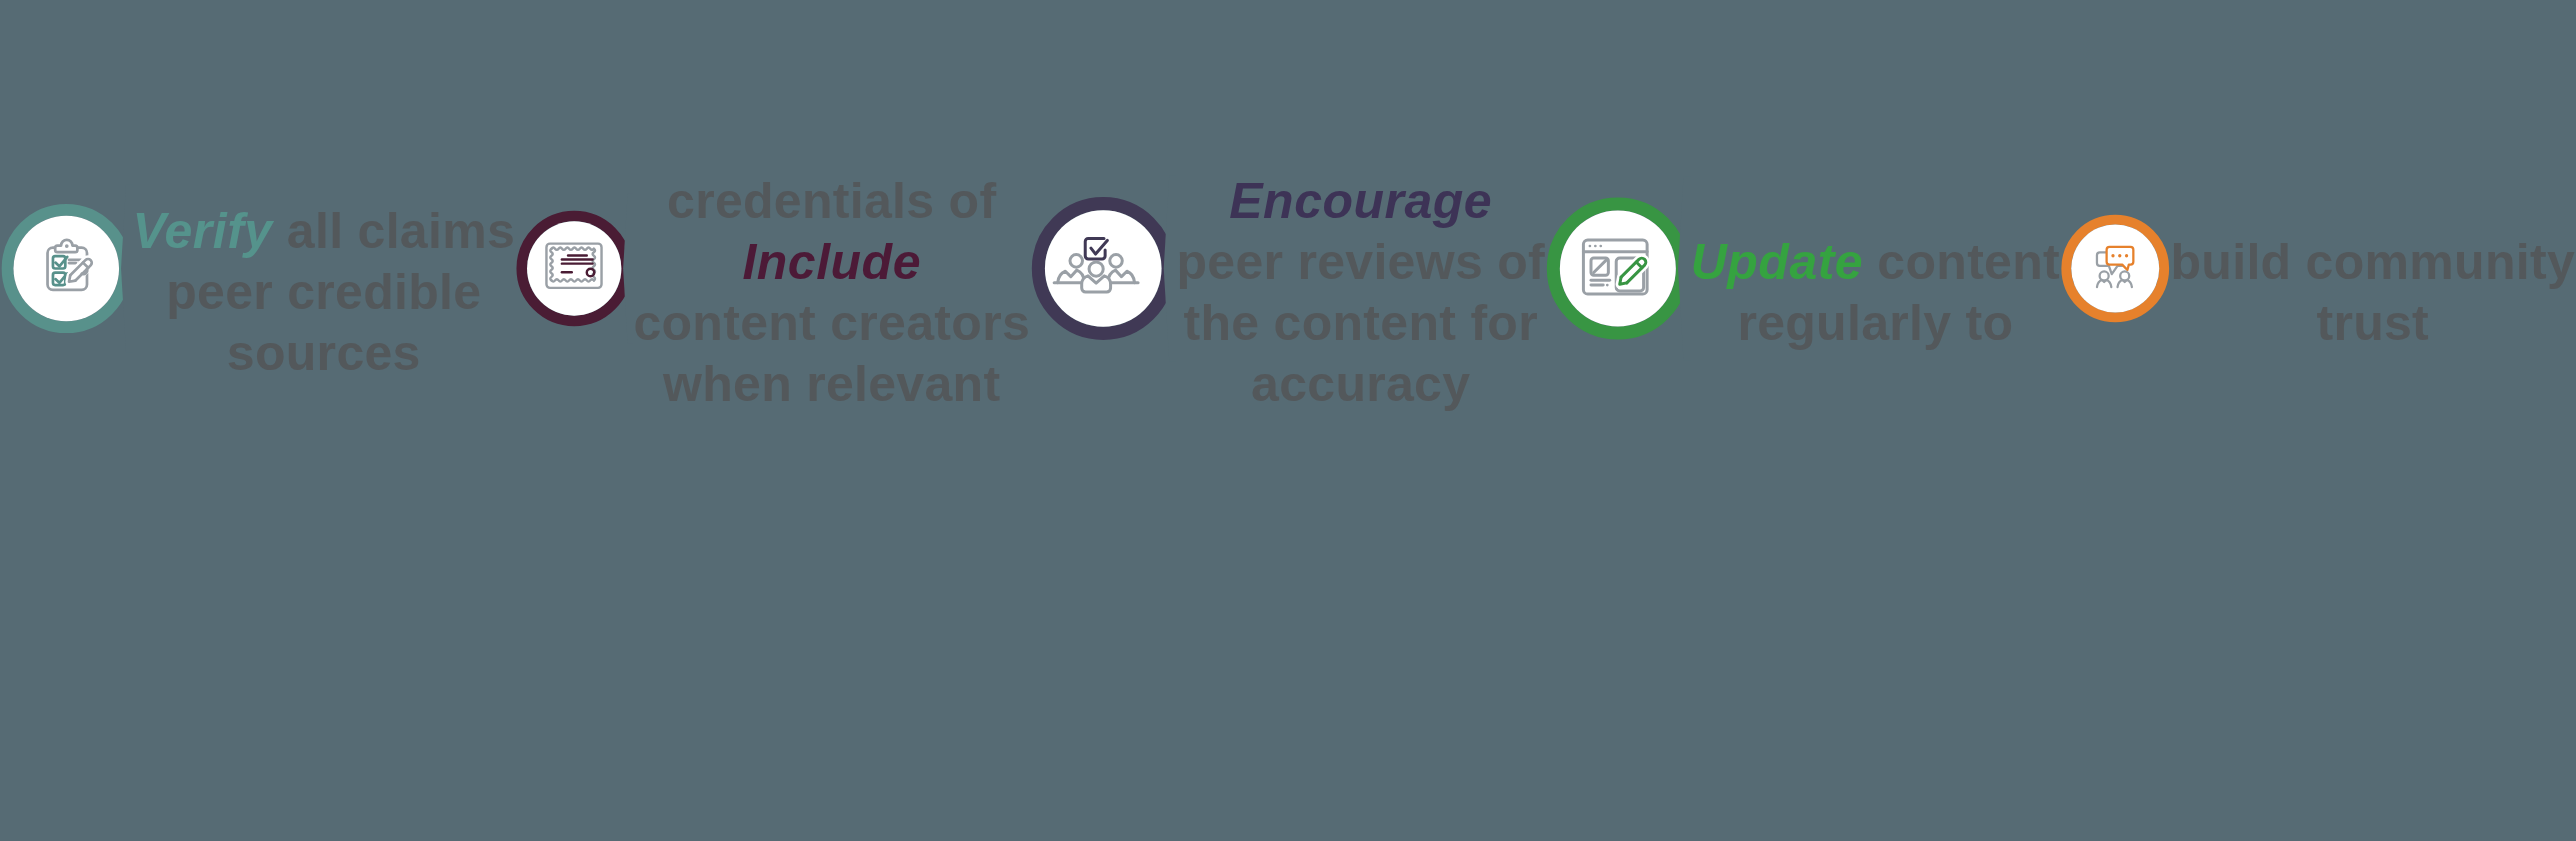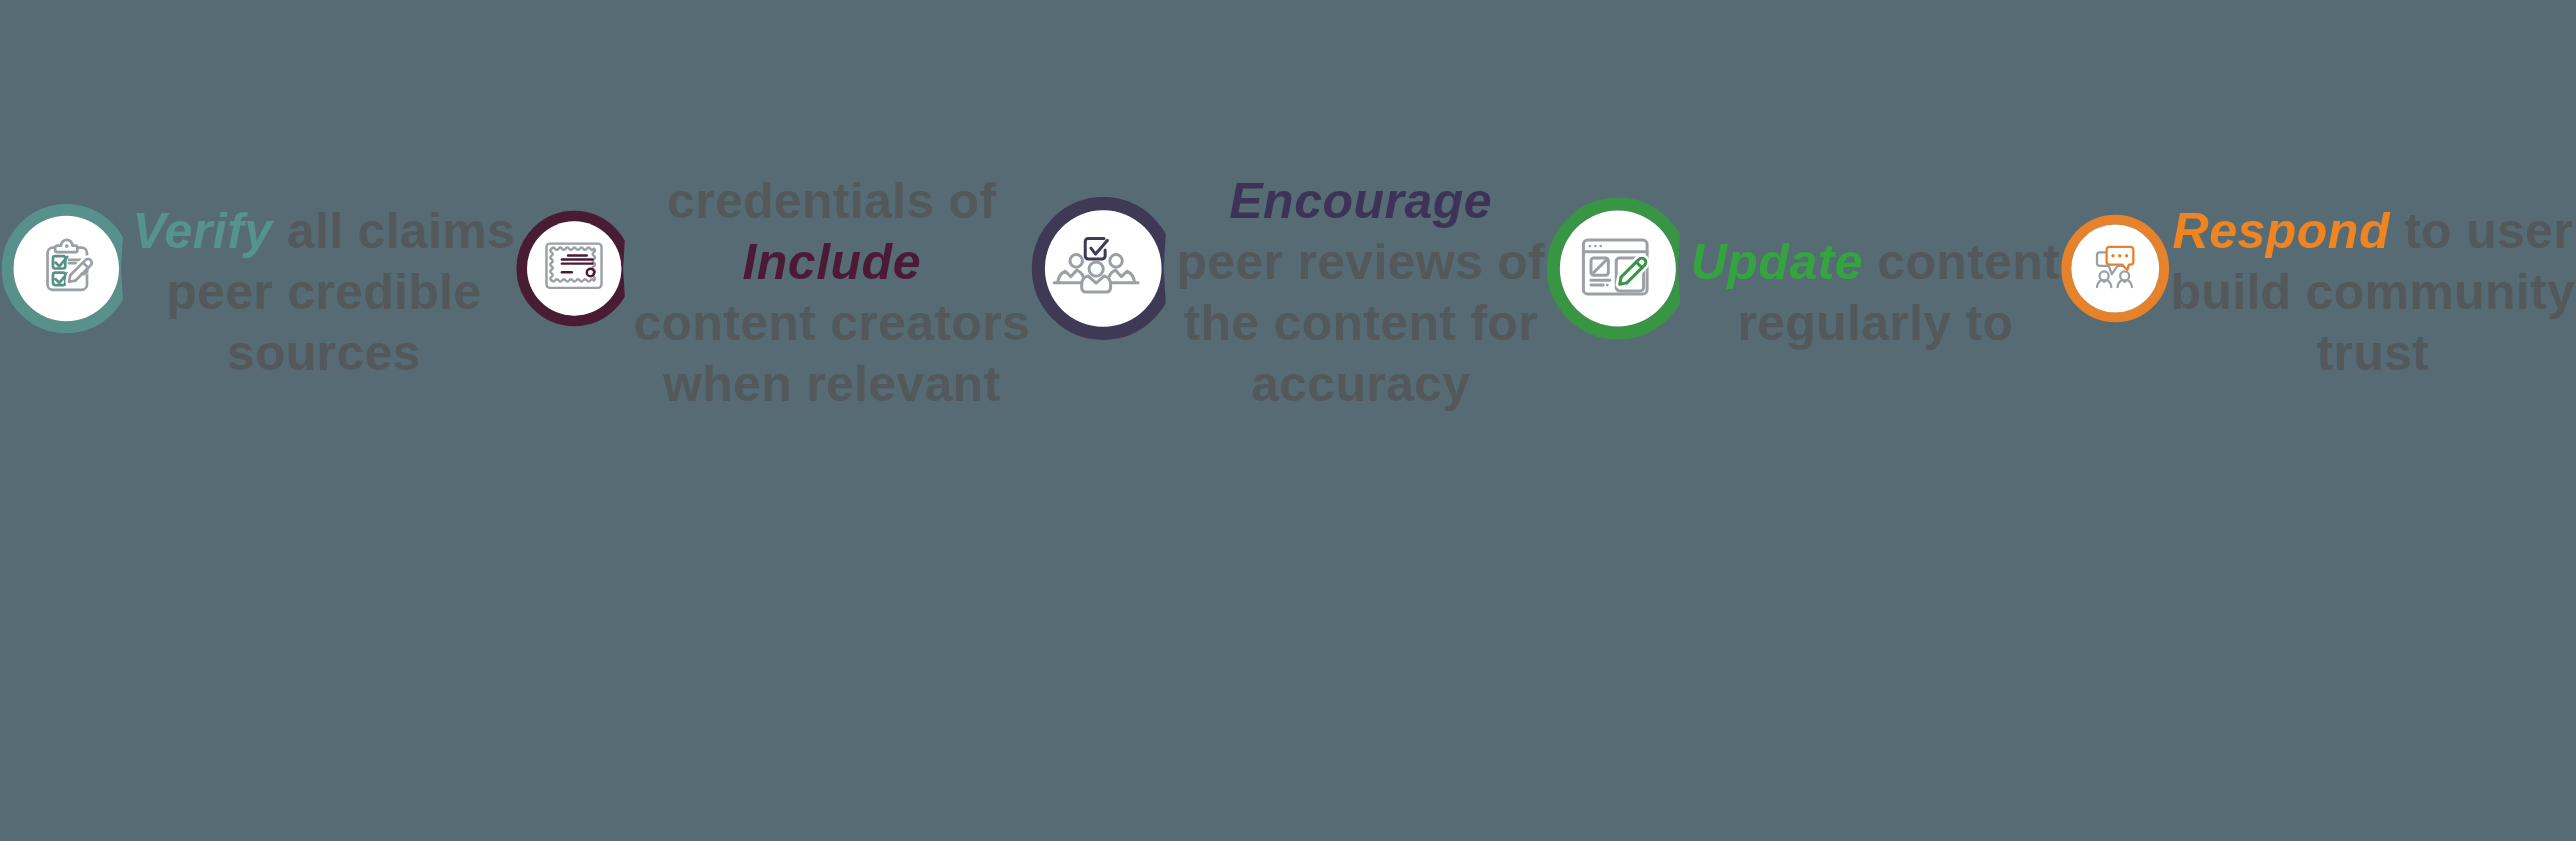--- a/index.html
+++ b/index.html
@@ -175,20 +175,19 @@
     <circle class="fa" cx="142" cy="58" r="8"></circle>
     <circle class="fa" cx="175" cy="58" r="8"></circle>
     <circle class="sg fwhite" cx="66" cy="156" r="22"></circle>
     <circle class="sg fwhite" cx="166" cy="156" r="22"></circle>
     <path class="sg" d="M31 211 c2 -20 12 -31 25 -35 l10 10 10 -10 c13 4 23 15 25 35"></path>
     <path class="sg" d="M131 211 c2 -20 12 -31 25 -35 l10 10 10 -10 c13 4 23 15 25 35"></path>
   </g>
           </g>
     </svg>
     <div class="caption">
-      <div class="cap-line first"><span class="accent" style="color: rgb(240, 132, 33);">Respond</span><span class="rest">&nbsp;to user</span></div>
           <div class="cap-line">build community</div>
           <div class="cap-line">trust</div>
         </div>
   </div>
 </div>
 </div>
 
 
 </body></html>

